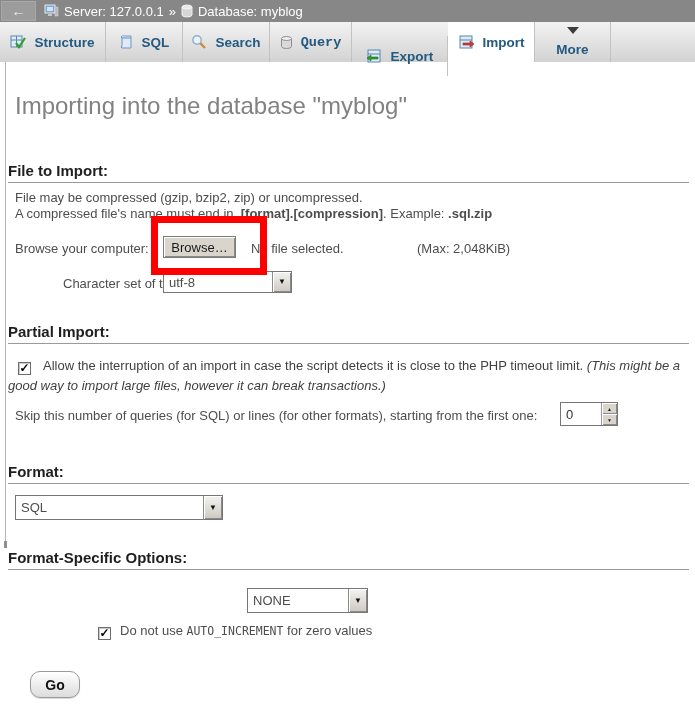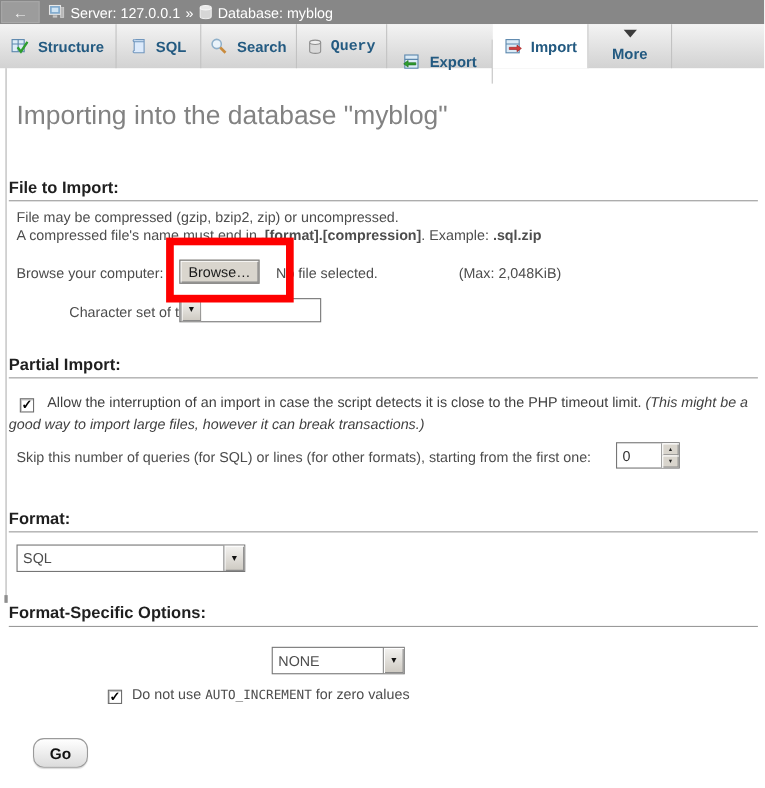--- a/index.html
+++ b/index.html
@@ -210,20 +210,21 @@
     <span>A compressed file's name must end in </span><span class="b">.[format].[compression]</span><span>. Example: </span><span class="b">.sql.zip</span>
   </div>
 
   <div class="txt" style="left:15px; top:241px;">Browse your computer:</div>
   <div class="btn3d" style="left:163px; top:236px; width:73px; height:22px;">Browse…</div>
   <div class="txt" style="left:251px; top:241px;">No file selected.</div>
   <div class="txt" style="left:417px; top:241px;">(Max: 2,048KiB)</div>
 
   <div class="txt" style="left:15px; top:276px;margin-left:48px;">Character set of the file:</div>
   <div class="combo" style="left:163px; top:271px; width:129px; height:22px;">
+    <div class="val">utf-8</div>
     <div class="arrowbtn">
         <span>▼</span>
       </div>
   </div>
 
   <div class="red-box"></div>
 
   <div class="sect s2">Partial Import:</div>
 
   <div class="allow-block">

